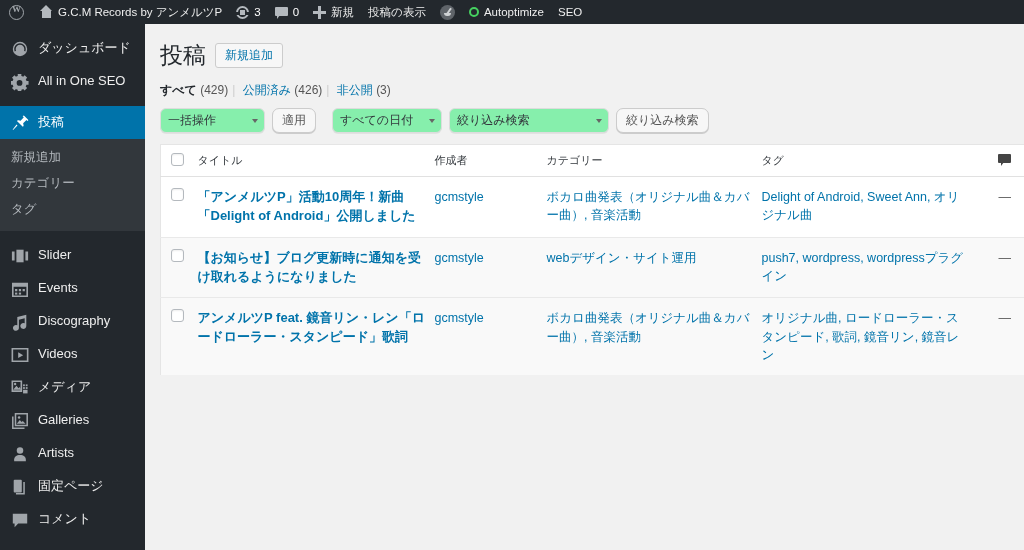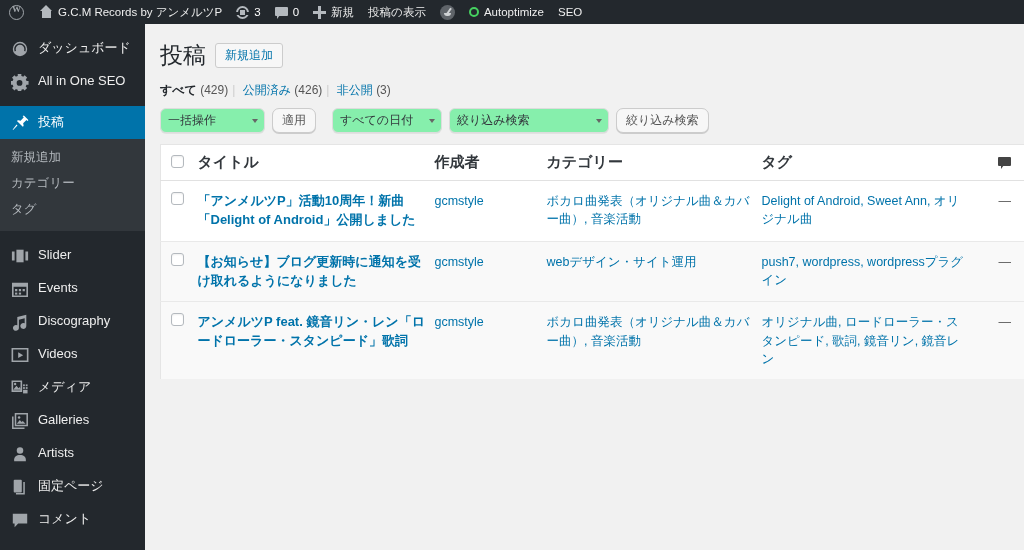--- a/index.html
+++ b/index.html
@@ -199,22 +199,22 @@
   
   table.wp-list {
     width: 864px; margin: 11px 0 0 15px;
     border-collapse: collapse;
     background: #fff;
     border: 1px solid #e5e5e5;
     border-bottom: none;
     table-layout: fixed;
   }
   table.wp-list thead th {
-    text-align: left; font-weight: bold;
-    font-size: 15px; color: #32373c;
+    text-align: left; font-weight: normal;
+    font-size: 11px; color: #32373c;
     padding: 8px 8px 8px 0; height: 29px;
     background: #fff;
     border-bottom: 1px solid #e1e1e1;
     vertical-align: middle;
   }
   table.wp-list thead th a { color: #32373c; text-decoration: none; }
   .col-cb   { width: 37px; padding-left: 10px !important; }
   .col-title{ width: 237px; }
   .col-auth { width: 112px; }
   .col-cat  { width: 215px; }

